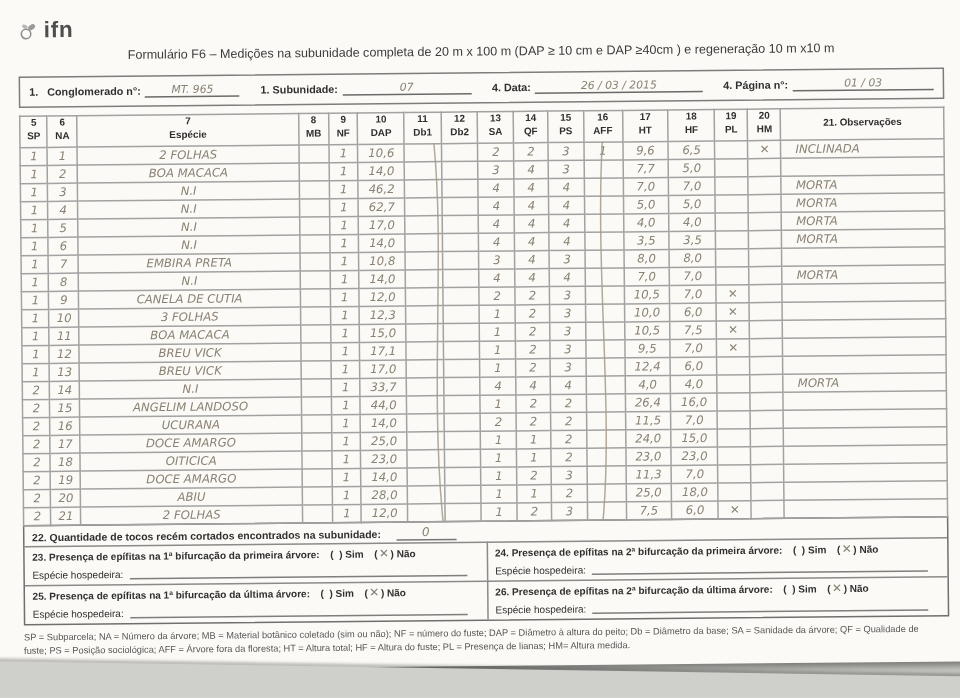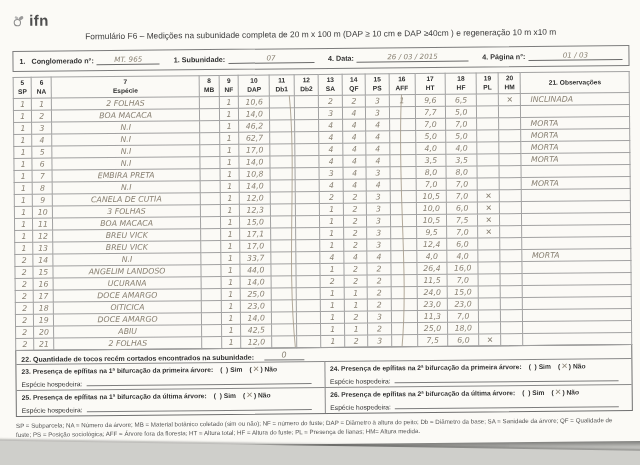--- a/index.html
+++ b/index.html
@@ -550,21 +550,21 @@
                 <td class="hw c-pl"></td>
                 <td class="hw c-hm"></td>
                 <td class="hw c-obs"></td>
               </tr>
               <tr>
                 <td class="hw c-sp">2</td>
                 <td class="hw c-na">20</td>
                 <td class="hw c-especie">ABIU</td>
                 <td class="hw c-mb"></td>
                 <td class="hw c-nf">1</td>
-                <td class="hw c-dap">42,5</td>
+                <td class="hw c-dap">28,0</td>
                 <td class="hw c-db1"></td>
                 <td class="hw c-db2"></td>
                 <td class="hw c-sa">1</td>
                 <td class="hw c-qf">1</td>
                 <td class="hw c-ps">2</td>
                 <td class="hw c-aff"></td>
                 <td class="hw c-ht">25,0</td>
                 <td class="hw c-hf">18,0</td>
                 <td class="hw c-pl"></td>
                 <td class="hw c-hm"></td>

